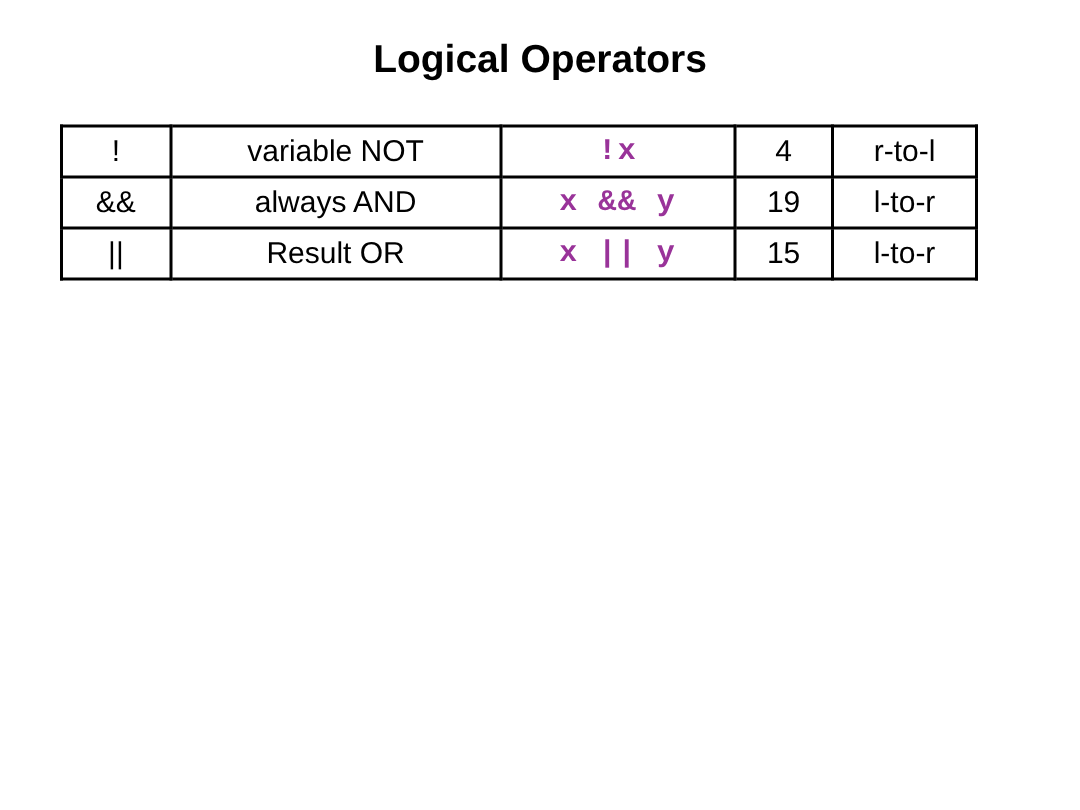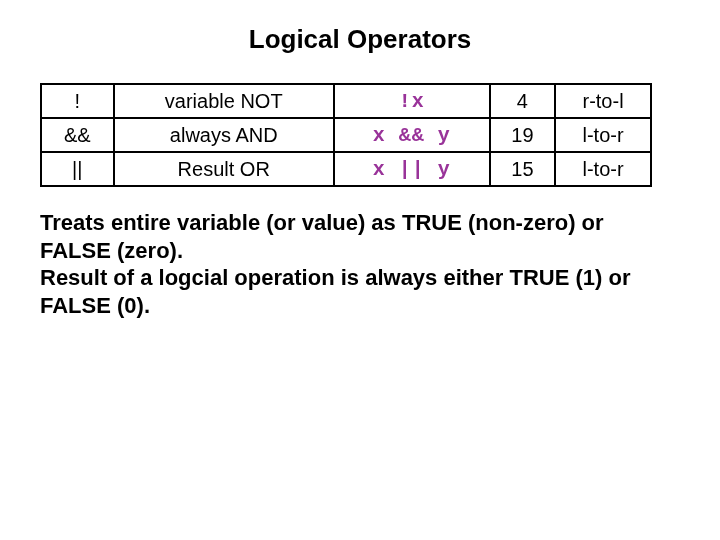--- a/index.html
+++ b/index.html
@@ -90,18 +90,14 @@
     <tr>
       <td>||</td>
       <td>Result OR</td>
       <td><span class="mono">x || y</span></td>
       <td>15</td>
       <td class="assoc-cell">l-to-r</td>
     </tr>
   </tbody>
     </table>
 
-  <div class="body-text">
-    <span>Treats entire variable (or value) as TRUE (non-zero) or FALSE (zero).</span><br>
-    <span>Result of a logcial operation is always either TRUE (1) or FALSE (0).</span>
-  </div>
 
 </div>
 
 </body></html>

